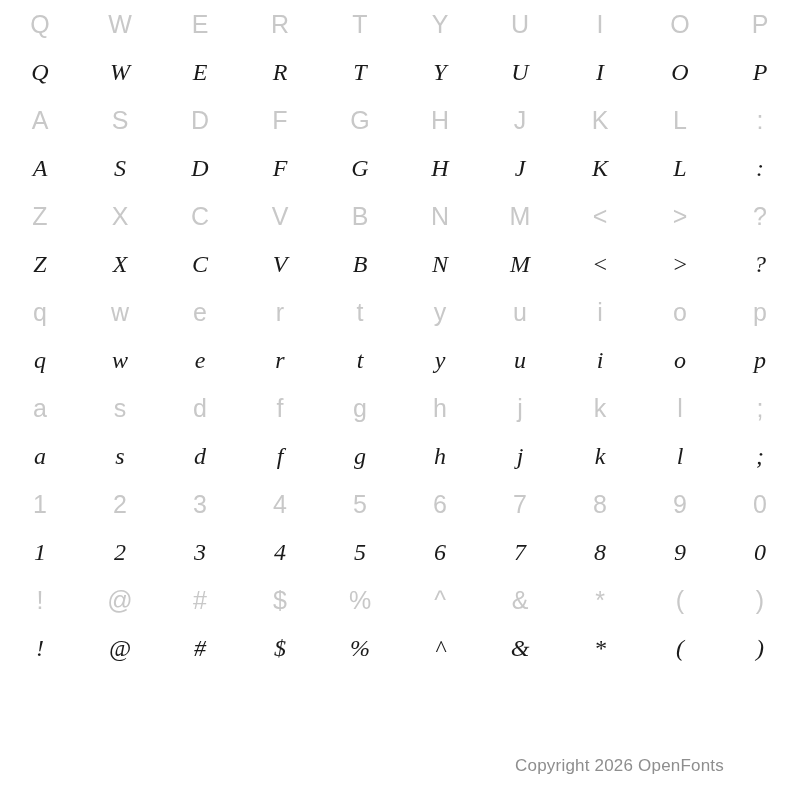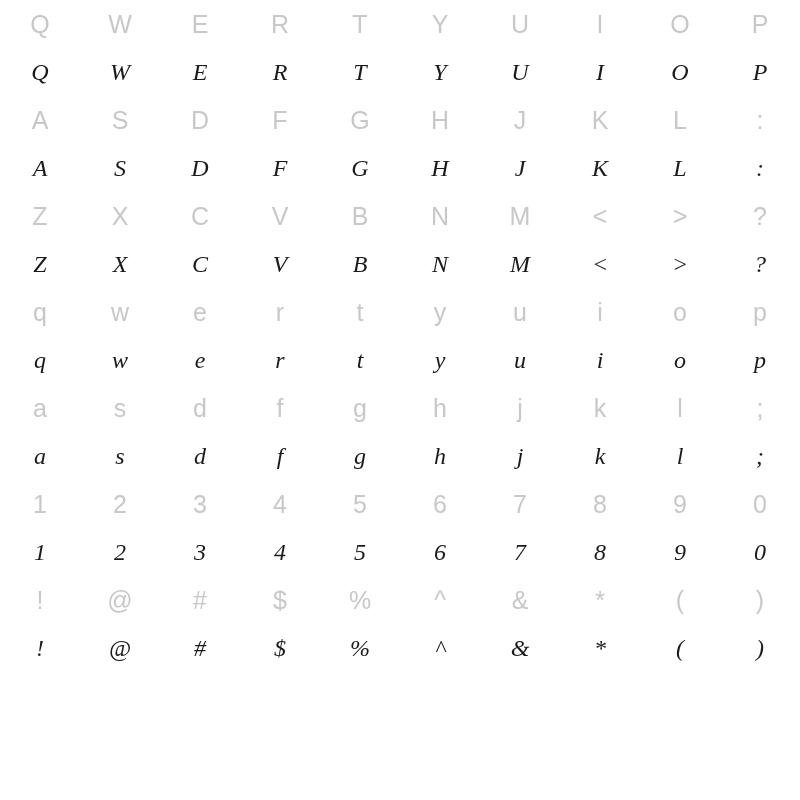--- a/index.html
+++ b/index.html
@@ -234,13 +234,14 @@
         <div class="cell sample">#</div>
         <div class="cell sample">$</div>
         <div class="cell sample">%</div>
         <div class="cell sample">^</div>
         <div class="cell sample">&amp;</div>
         <div class="cell sample">*</div>
         <div class="cell sample">(</div>
         <div class="cell sample">)</div>
       </div>
     </div>
+  <div class="footer">Copyright 2026 OpenFonts</div>
 </div>
 
 </body></html>

